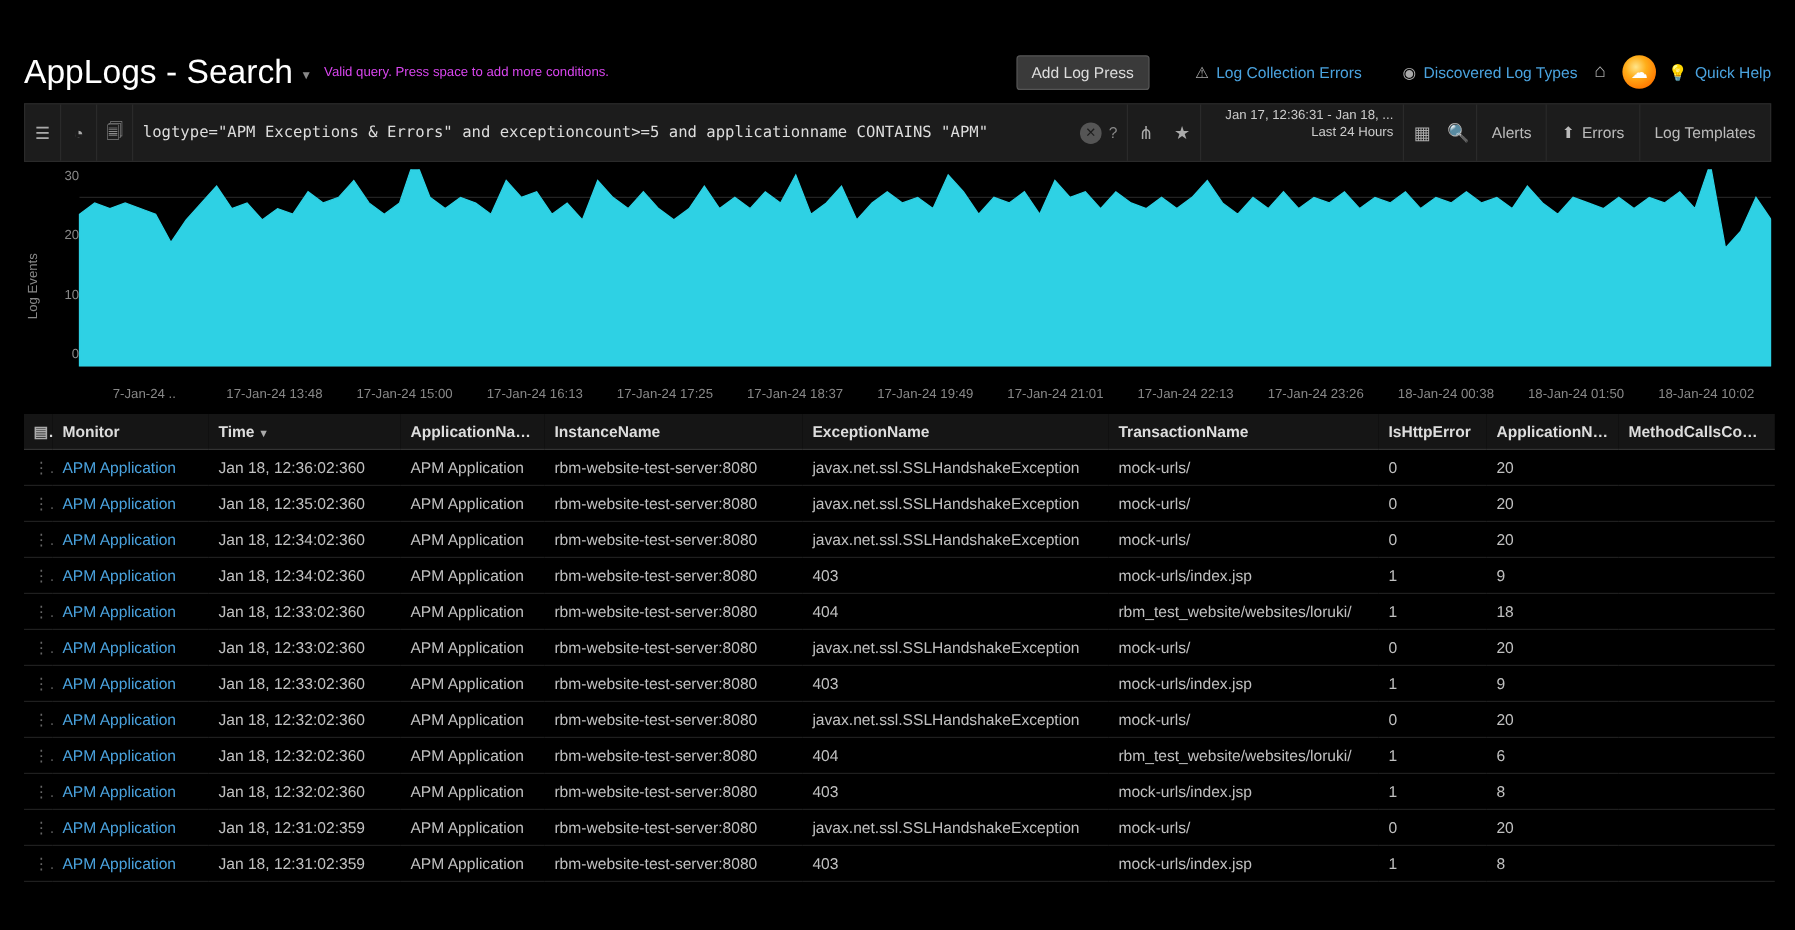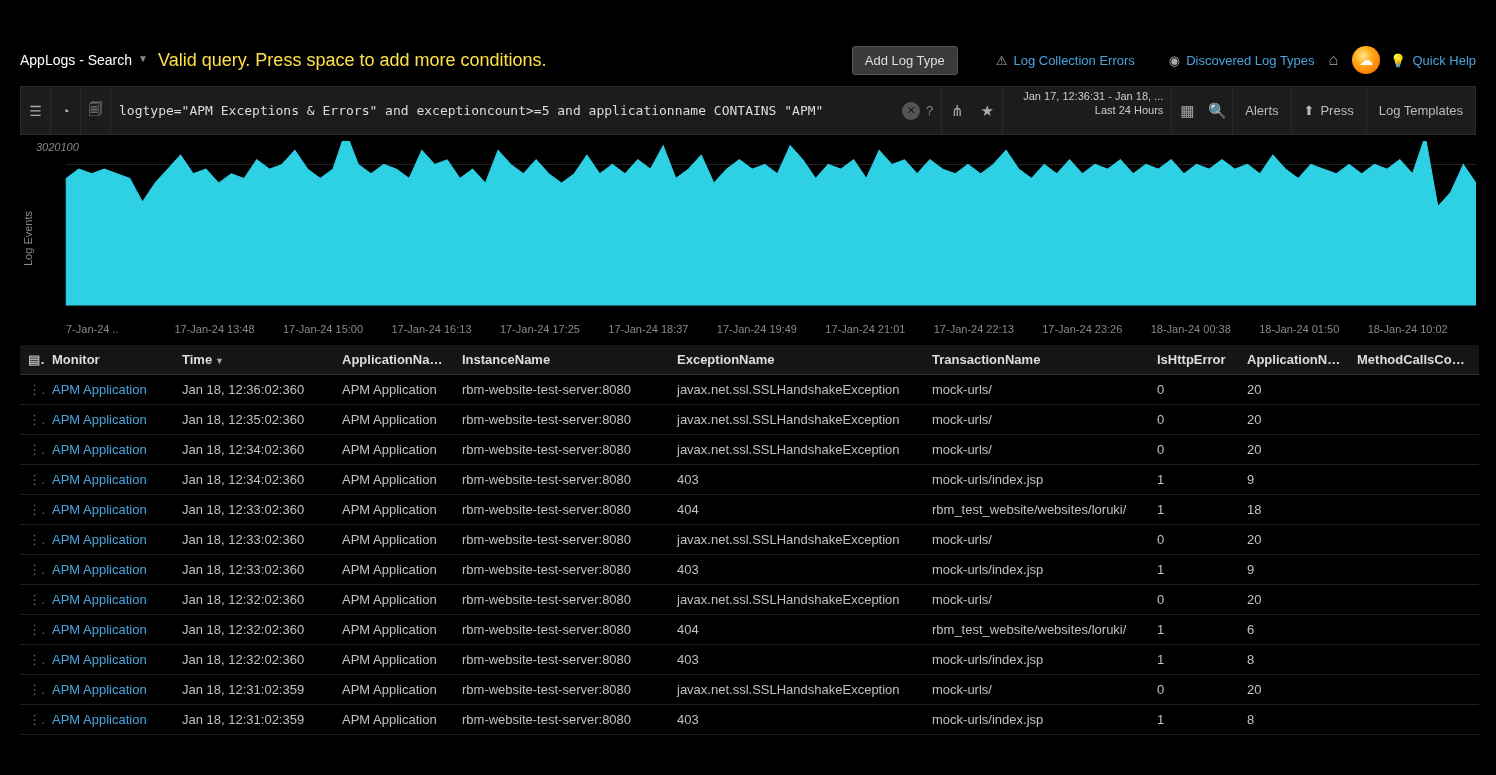--- a/index.html
+++ b/index.html
@@ -15,23 +15,23 @@
 .main { padding: 40px 20px 0 20px; }
 
 
 .topbar {
   display: flex;
   align-items: center;
   gap: 10px;
   height: 40px;
 }
 .title-block { display: flex; align-items: baseline; gap: 6px; }
-.app-title { color: #fff; font-size: 14px; font-weight: 400; }
+.app-title { color: #fff; font-size: 28px; font-weight: 400; }
 .title-caret { color: #888; font-size: 10px; position: relative; top: -3px; }
-.query-hint { color: #fde047; font-size: 18px; }
+.query-hint { color: #d946ef; font-size: 11px; }
 .btn-addtype {
   background: #3a3a3a; color: #ddd;
   border: 1px solid #555; border-radius: 3px;
   padding: 6px 12px; cursor: pointer; font-size: 13px;
 }
 .logs-collected {
   color: #ddd; font-weight: 600; font-size: 12px;
   border: 1px solid #3a3a3a; border-radius: 3px; padding: 5px 10px;
 }
 .topbar .spacer { flex: 1; }
@@ -88,28 +88,28 @@
 
 .chart-wrap { position: relative; margin-top: 6px; display: flex; }
 .ylab {
   writing-mode: vertical-rl; transform: rotate(180deg);
   color: #888; font-size: 11px; text-align: center; padding: 0 2px;
 }
 .chart-body { flex: 1; position: relative; }
 .chart-svg { display: block; width: 100%; height: 180px; }
 .yticks {
   position: absolute; left: 0; top: 0; height: 160px; width: 30px;
-  display: flex; flex-direction: row; justify-content: space-between;
-  color: #888; font-size: 11px; text-align: right; pointer-events: none; font-style: italic;
+  display: flex; flex-direction: column; justify-content: space-between;
+  color: #888; font-size: 11px; text-align: right; pointer-events: none;
 }
 .xticks {
   display: flex; color: #888; font-size: 11px; margin-top: 2px;
   padding-left: 30px;
 }
-.xticks span { flex: 1; white-space: nowrap; overflow: hidden; }
+.xticks span { flex: 1; white-space: nowrap; overflow: hidden; text-align: center; }
 
 
 .table-wrap { margin-top: 10px; }
 table { width: 100%; border-collapse: collapse; table-layout: fixed; }
 th, td {
   text-align: left; padding: 7px 8px; font-size: 13px;
   border-bottom: 1px solid #1f1f1f; overflow: hidden; white-space: nowrap;
   text-overflow: ellipsis;
 }
 th { color: #ddd; background: #151515; font-weight: 600; border-bottom: 1px solid #333; }
@@ -132,21 +132,21 @@
 
 <div class="main">
 
   <div class="topbar">
     <div class="title-block">
       <span class="app-title">AppLogs - Search</span>
       <span class="title-caret">▼</span>
     </div>
     <span class="query-hint">Valid query. Press space to add more conditions.</span>
     <div class="spacer"></div>
-    <button class="btn-addtype">Add Log Type</button>
+    <button class="btn-addtype">Add Log Press</button>
     <div style="width:18px"></div>
     <div class="toplink">
       <span class="ic">⚠</span>
       <span>Log Collection Errors</span>
     </div>
     <div style="width:14px"></div>
     <div class="toplink">
       <span class="ic">◉</span>
       <span>Discovered Log Types</span>
     </div>
@@ -173,21 +173,21 @@
       <div>Jan 17, 12:36:31 - Jan 18, ...</div>
       <div>Last 24 Hours</div>
     </div>
     <div class="qb-small">▦</div>
     <div class="qb-small">🔍</div>
     <div class="qb-textbtn">
         <span>Alerts</span>
       </div>
     <div class="qb-textbtn">
       <span>⬆</span>
-      <span>Press</span>
+      <span>Errors</span>
     </div>
     <div class="qb-textbtn">
         <span>Log Templates</span>
       </div>
   </div>
 
   <div class="chart-wrap">
     <div class="ylab">Log Events</div>
     <div class="chart-body">
       <div class="yticks" id="yticks">

